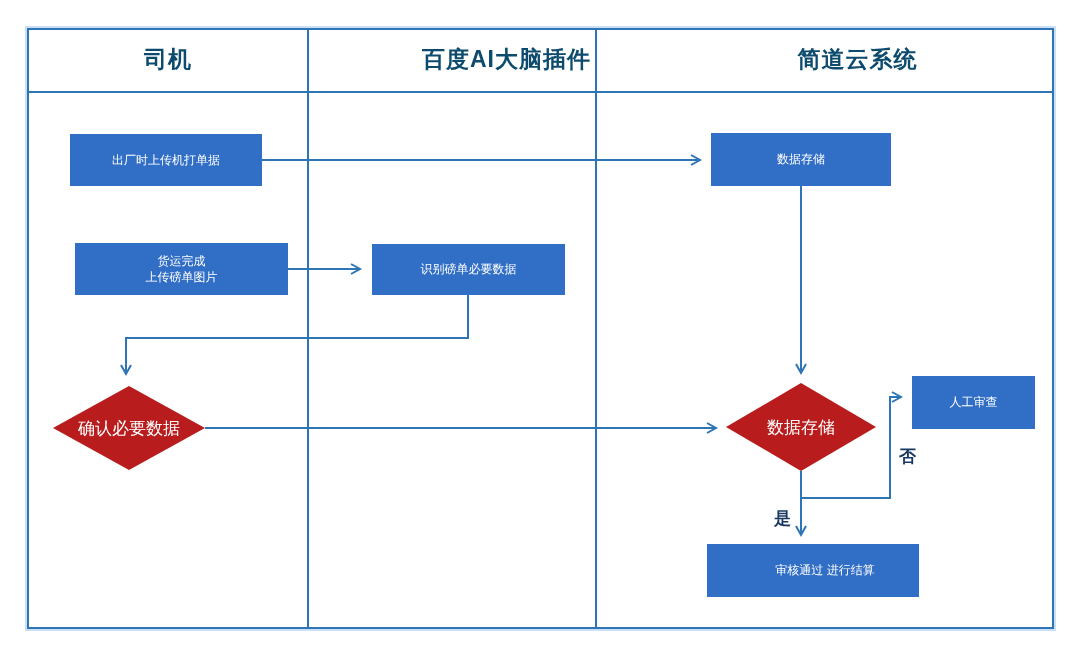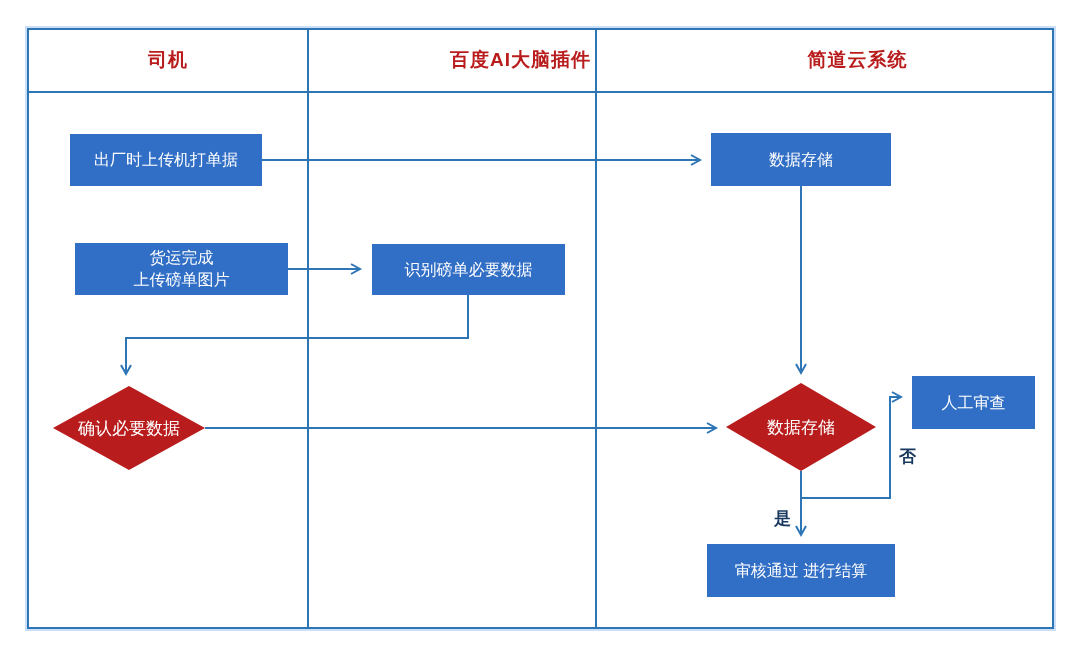--- a/index.html
+++ b/index.html
@@ -18,31 +18,31 @@
   }
   .vline{
     position:absolute;top:28px;width:2px;height:601px;background:#2E75B6;
   }
   .header-sep{
     position:absolute;left:27px;top:91px;width:1027px;height:2px;background:#2E75B6;
   }
   .lane-title{
     position:absolute;top:28px;height:63px;
     display:flex;align-items:center;justify-content:center;
-    font-size:19px;font-weight:bold;color:#b91c1c;
+    font-size:23px;font-weight:bold;color:#0c4a6e;
     letter-spacing:1px;
   }
   .lane-title.t1{left:29px;width:278px;}
   .lane-title.t2{left:309px;width:282px;justify-content:flex-end;}
   .lane-title.t3{left:597px;width:455px;padding-left:33px;}
   .process{
     position:absolute;
     background:#316EC5;color:#ffffff;
     display:flex;flex-direction:column;align-items:center;justify-content:center;
-    font-size:16px;line-height:1.35;text-align:center;
+    font-size:12px;line-height:1.35;text-align:center;
   }
   .diamond{
     position:absolute;
     background:#b91c1c;color:#ffffff;
     display:flex;align-items:center;justify-content:center;
     font-size:17px;text-align:center;
     clip-path:polygon(50% 0,100% 50%,50% 100%,0 50%);
   }
   .connectors{
     position:absolute;left:0;top:0;width:1080px;height:655px;
@@ -112,20 +112,20 @@
   </div>
 
   <div class="diamond" style="left:726px;top:383px;width:150px;height:88px;">
     <span>数据存储</span>
   </div>
 
   <div class="process" style="left:912px;top:376px;width:123px;height:53px;">
     <span>人工审查</span>
   </div>
 
-  <div class="process" style="left:707px;top:544px;width:188px;height:53px;">
+  <div class="process" style="left:707px;top:544px;width:188px;height:53px;padding-left:24px;">
     <span>审核通过 进行结算</span>
   </div>
 
   <div class="edge-label" style="left:774px;top:507px;">是</div>
   <div class="edge-label" style="left:899px;top:445px;">否</div>
 
 </div>
 
 </body></html>

